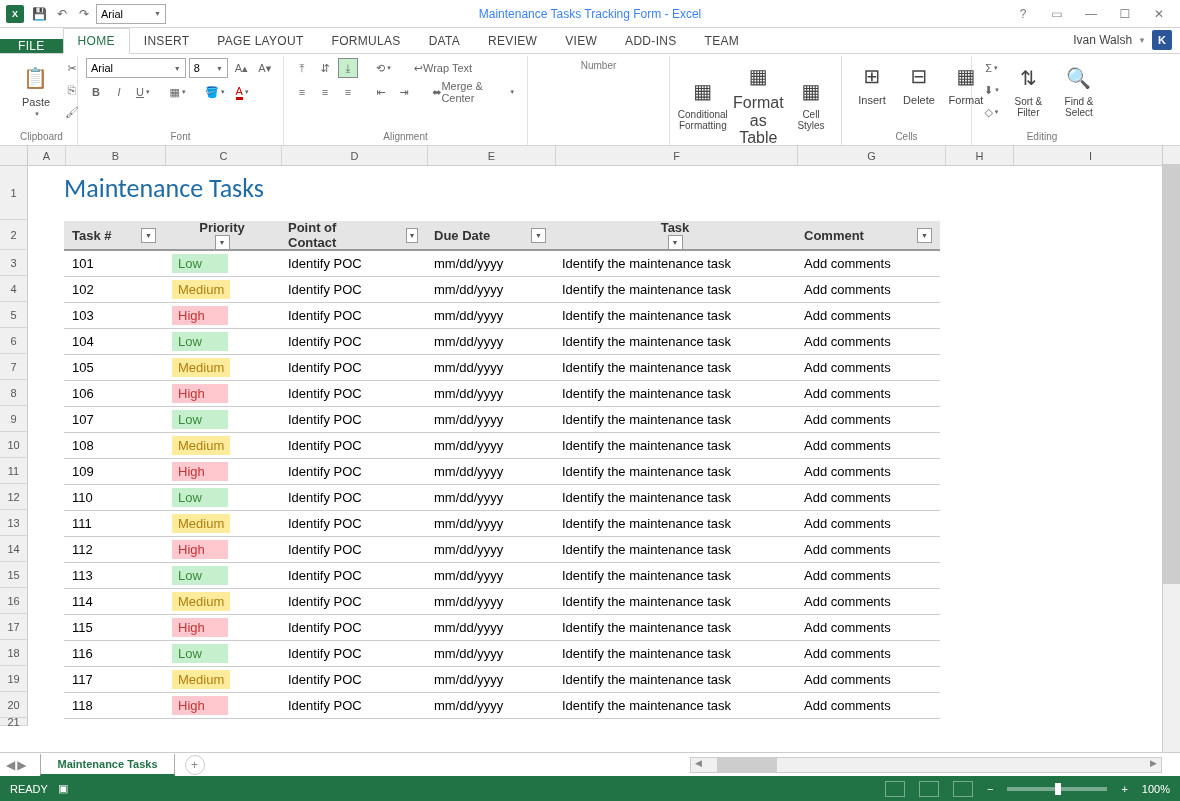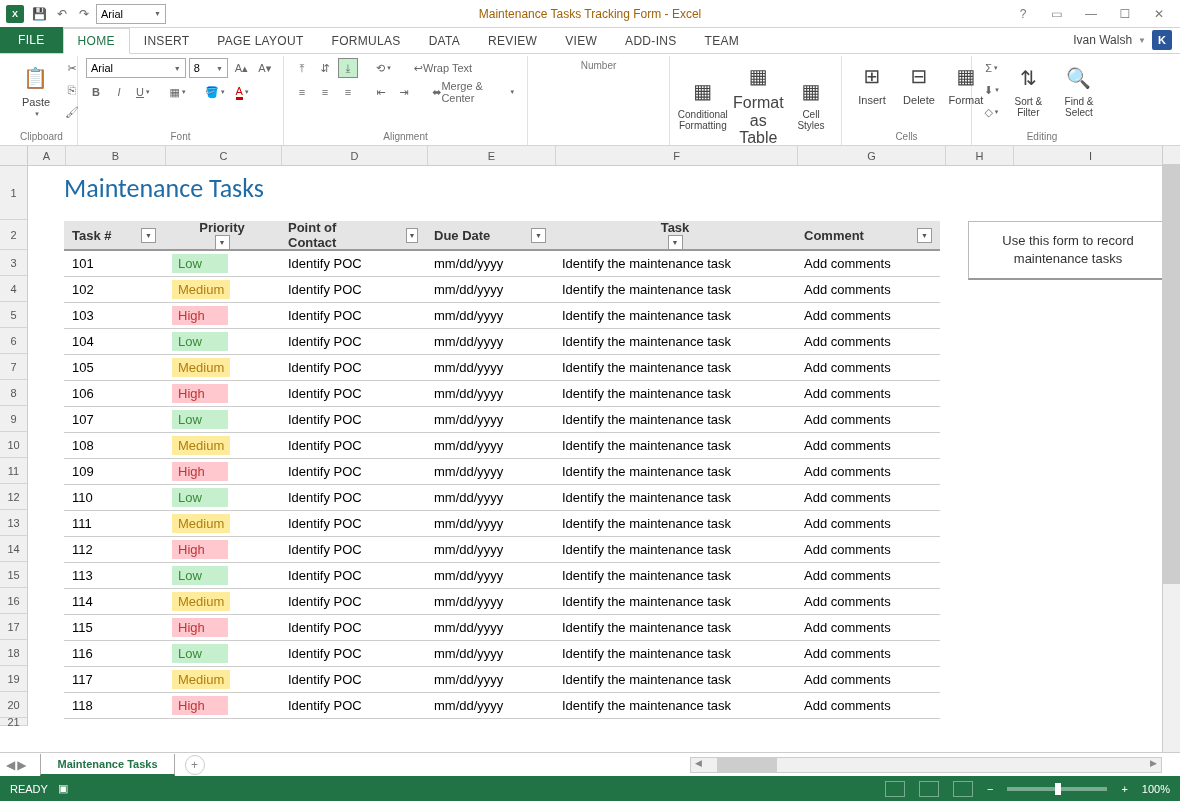--- a/index.html
+++ b/index.html
@@ -3,30 +3,30 @@
 <meta charset="utf-8">
 <style>
 * { box-sizing: border-box; margin: 0; padding: 0; font-family: "Segoe UI", Arial, sans-serif; }
 body { background: #fff; width: 1180px; height: 801px; overflow: hidden; position: relative; font-size: 12px; }
 
 
 .titlebar { height: 28px; background: #fff; border-bottom: 1px solid #d4d4d4; display: flex; align-items: center; position: relative; }
 .qat { display: flex; align-items: center; gap: 2px; padding-left: 6px; }
 .qat-btn { width: 20px; height: 20px; display: flex; align-items: center; justify-content: center; color: #666; }
 .excel-logo { width: 18px; height: 18px; background: #217346; color: #fff; display: flex; align-items: center; justify-content: center; font-size: 9px; font-weight: bold; border-radius: 2px; margin-right: 4px; }
-.title-center { position: absolute; left: 50%; transform: translateX(-50%); color: #a16207; font-size: 12px; }
+.title-center { position: absolute; left: 50%; transform: translateX(-50%); color: #3b82f6; font-size: 12px; }
 .win-ctrls { position: absolute; right: 4px; display: flex; gap: 0; }
 .win-btn { width: 34px; height: 20px; display: flex; align-items: center; justify-content: center; color: #777; }
 .user-area { position: absolute; right: 8px; top: 30px; display: flex; align-items: center; gap: 6px; color: #444; font-size: 12px; }
 .user-badge { width: 20px; height: 20px; background: #2b579a; color: #fff; display: flex; align-items: center; justify-content: center; font-weight: bold; border-radius: 2px; font-size: 11px; }
 
 
 .ribbon-tabs { height: 26px; display: flex; align-items: flex-end; padding-left: 0; border-bottom: 1px solid #d4d4d4; position: relative; }
 .ribbon-tab { padding: 5px 14px; font-size: 12px; color: #444; text-transform: uppercase; letter-spacing: 0.3px; cursor: pointer; }
-.ribbon-tab.file { background: #217346; color: #fff; padding: 6px 18px; }
+.ribbon-tab.file { background: #217346; color: #fff; padding: 0 18px; }
 .ribbon-tab.active { color: #217346; border: 1px solid #d4d4d4; border-bottom: 1px solid #fff; background: #fff; position: relative; top: 1px; }
 
 
 .ribbon { height: 92px; background: #fff; border-bottom: 1px solid #d4d4d4; display: flex; padding: 2px 6px 0 6px; }
 .rib-group { border-right: 1px solid #e1e1e1; padding: 2px 8px 0 8px; display: flex; flex-direction: column; justify-content: space-between; }
 .rib-group-label { text-align: center; font-size: 10px; color: #777; padding: 2px 0 3px 0; position: relative; }
 .rib-row { display: flex; align-items: center; gap: 3px; }
 .rib-col { display: flex; flex-direction: column; gap: 2px; }
 .rib-btn { min-width: 20px; height: 20px; display: flex; align-items: center; justify-content: center; color: #666; font-size: 11px; border: 1px solid transparent; padding: 0 3px; }
 .rib-big { display: flex; flex-direction: column; align-items: center; gap: 2px; padding: 2px 4px; font-size: 11px; color: #444; min-width: 44px; }
@@ -468,21 +468,20 @@
           <div class="tr">
             <div class="td c-task">118</div>
             <div class="td c-pri"><span class="pri High">High</span></div>
             <div class="td c-poc">Identify POC</div>
             <div class="td c-due">mm/dd/yyyy</div>
             <div class="td c-tsk">Identify the maintenance task</div>
             <div class="td c-com">Add comments</div>
           </div>
         </div>
     </div>
-    <div class="sidebox">Use this form to record maintenance tasks</div>
   </div>
 </div>
 
 <div class="vscroll">
     <div class="vscroll-thumb"></div>
   </div>
 
 <div class="sheet-tabs">
   <div class="nav-arrows">
     <span>◀</span>

